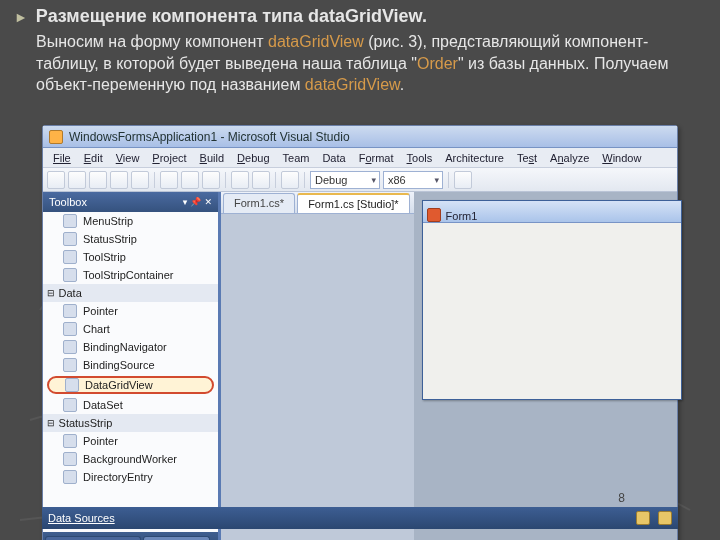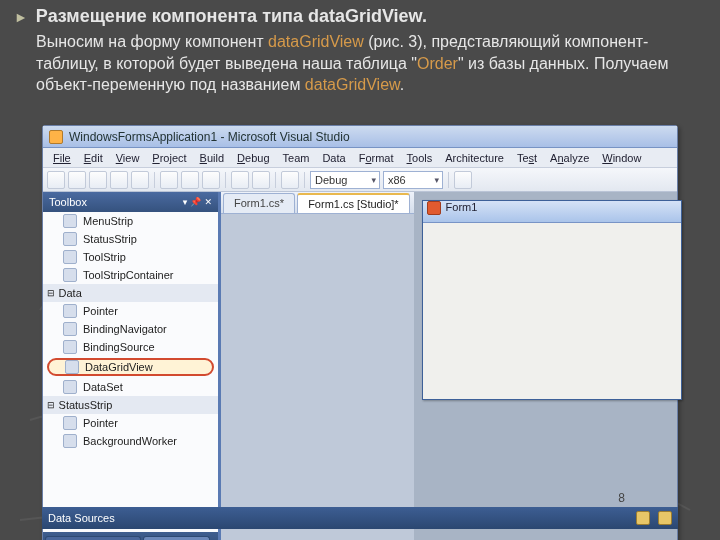--- a/index.html
+++ b/index.html
@@ -34,24 +34,24 @@
   .bottomtabs{height:22px;background:linear-gradient(#3f5e8f,#2e4a73);display:flex;align-items:flex-end;padding:0 2px;gap:2px;}
   .btab{height:18px;padding:2px 8px;background:#49669a;color:#fff;border:1px solid #2e4a73;border-bottom:none;border-radius:3px 3px 0 0;font-size:10px;display:flex;align-items:center;gap:4px;}
   .btab .ic{width:10px;height:10px;background:#f3c46b;border:1px solid #a5813a;}
   .btab.active{background:#6c88b9;}
   .docarea{flex:1;background:#bfc9d9;display:flex;flex-direction:row;}
   .doctabs{height:22px;background:linear-gradient(#eef2fa,#d5deec);border-bottom:1px solid #9eb1d3;display:flex;align-items:flex-end;padding:0 2px;}
   .doctab{height:20px;padding:3px 10px 0 10px;background:#e5ebf5;border:1px solid #9eb1d3;border-bottom:none;margin-right:2px;font-size:11px;color:#444;border-radius:3px 3px 0 0;}
   .doctab.active{background:#fff;color:#222;border-top:2px solid #e9b84e;}
   .docbody{flex:1;background:#a8b4c5;position:relative;padding:8px;}
   .formwin{position:absolute;left:8px;top:8px;width:260px;height:200px;background:#f0f0ed;border:1px solid #3d6098;box-shadow:1px 1px 2px rgba(0,0,0,0.3);}
-  .formtitle{height:22px;background:linear-gradient(#d5e2f6,#aac4ea);border-bottom:1px solid #7894c6;display:flex;align-items:flex-start;padding:0 4px;gap:5px;font-size:11px;color:#223;}
+  .formtitle{height:22px;background:linear-gradient(#d5e2f6,#aac4ea);border-bottom:1px solid #7894c6;display:flex;align-items:flex-end;padding:0 4px;gap:5px;font-size:11px;color:#223;}
   .formtitle .fic{width:14px;height:14px;background:#e05a2f;border:1px solid #a03c1e;border-radius:2px;}
   .statusbar{position:absolute;left:0;right:0;bottom:0;height:22px;background:linear-gradient(#3d5e93,#2b4771);}
-  .datasources{position:absolute;left:42px;top:507px;width:636px;height:22px;background:linear-gradient(#3d5e93,#2b4771);color:#fff;font-size:11px;display:flex;align-items:center;padding:0 6px;gap:8px;}
+  .datasources{position:absolute;left:42px;top:507px;width:636px;height:22px;background:linear-gradient(#3d5e93,#2b4771);color:#fff;font-size:11px;display:flex;align-items:center;padding:0 6px;gap:8px;text-decoration:underline;}
   .datasources .dsic{width:14px;height:14px;background:#e7c668;border:1px solid #9c7d30;border-radius:2px;}
   .pagenum{position:absolute;right:95px;bottom:35px;color:#444;font-size:12px;}
 </style>
 </head>
 <body>
 
 <svg class="bgpattern" viewBox="0 0 720 540">
   <g stroke="#aaa" stroke-width="2" fill="none">
     <path d="M40 310 q40 -60 120 -40"></path>
     <path d="M30 420 q60 -20 140 20"></path>
@@ -143,20 +143,24 @@
         <div class="tbxcat">
             <span class="caret">⊟</span>
             <span>Data</span>
           </div>
         <div class="tbxitem">
             <span class="tbxicon"></span>
             <span>Pointer</span>
           </div>
         <div class="tbxitem">
             <span class="tbxicon"></span>
+            <span>Chart</span>
+          </div>
+        <div class="tbxitem">
+            <span class="tbxicon"></span>
             <span>BindingNavigator</span>
           </div>
         <div class="tbxitem">
             <span class="tbxicon"></span>
             <span>BindingSource</span>
           </div>
         <div class="tbxitem highlight">
             <span class="tbxicon"></span>
             <span>DataGridView</span>
           </div>
@@ -168,20 +172,24 @@
             <span class="caret">⊟</span>
             <span>StatusStrip</span>
           </div>
         <div class="tbxitem">
             <span class="tbxicon"></span>
             <span>Pointer</span>
           </div>
         <div class="tbxitem">
             <span class="tbxicon"></span>
             <span>BackgroundWorker</span>
+          </div>
+        <div class="tbxitem">
+            <span class="tbxicon"></span>
+            <span>DirectoryEntry</span>
           </div>
       </div>
       <div class="bottomtabs">
         <div class="btab">
             <span class="ic"></span>
             <span>Chart Explorer</span>
           </div>
         <div class="btab active">
             <span class="ic"></span>
             <span>Toolbox</span>

